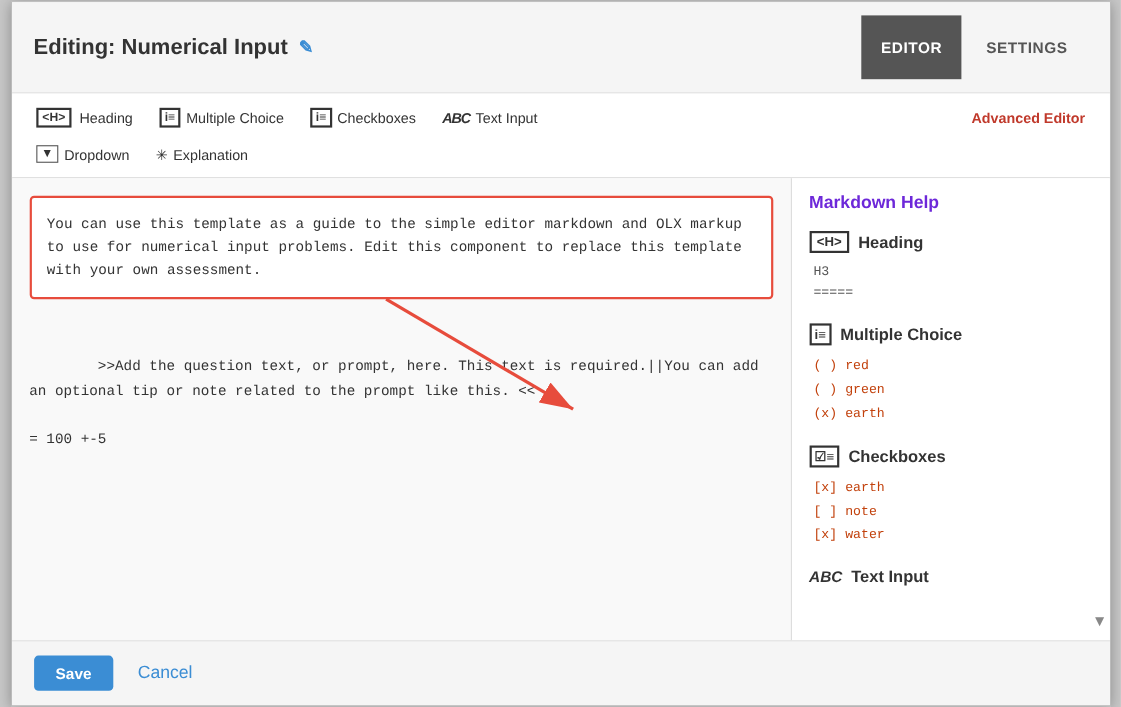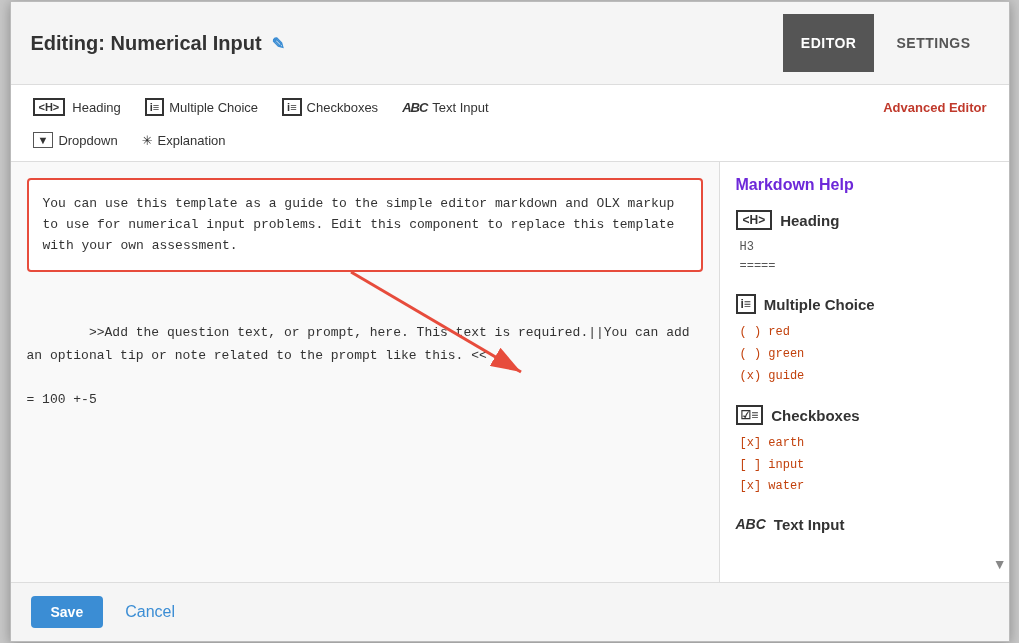--- a/index.html
+++ b/index.html
@@ -297,32 +297,32 @@
         </div>
 
         <div class="help-section">
           <div class="help-section-title">
             <span style="font-size:12px; font-weight:900; border:2px solid #333; padding:1px 3px;">i≡</span>
             <span>Multiple Choice</span>
           </div>
           <div class="help-choice">
             <div>( ) red</div>
             <div>( ) green</div>
-            <div>(x) guide</div>
+            <div>(x) earth</div>
           </div>
         </div>
 
         <div class="help-section">
           <div class="help-section-title">
             <span style="font-size:12px; font-weight:900; border:2px solid #333; padding:1px 3px;">☑≡</span>
             <span>Checkboxes</span>
           </div>
           <div class="help-choice">
             <div>[x] earth</div>
-            <div>[ ] input</div>
+            <div>[ ] note</div>
             <div>[x] water</div>
           </div>
         </div>
 
         <div class="help-section">
           <div class="help-section-title">
             <span style="font-weight:900; font-style:italic; font-size:14px;">ABC</span>
             <span>Text Input</span>
           </div>
         </div>

